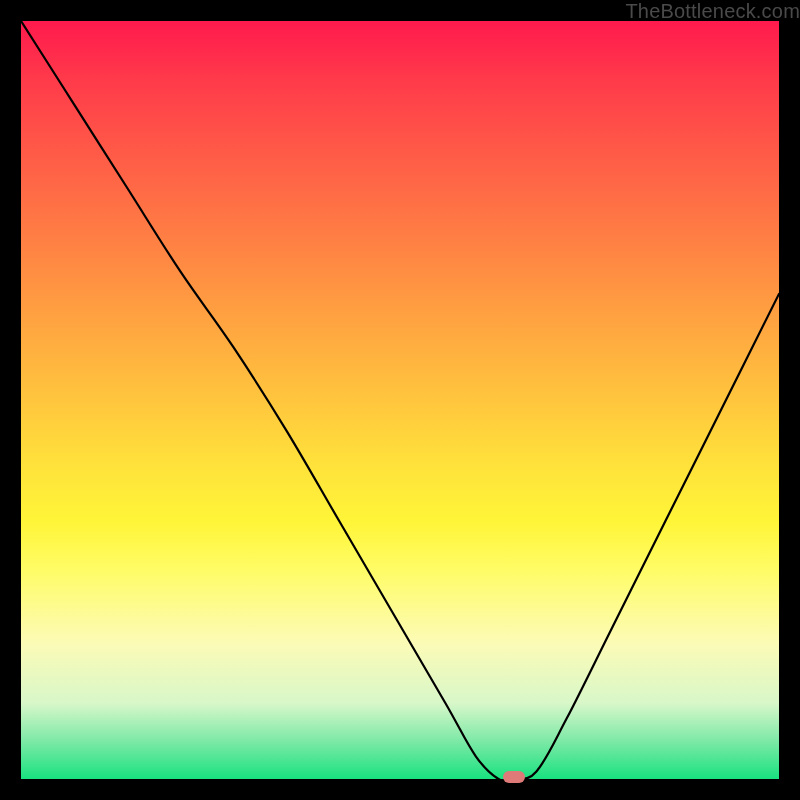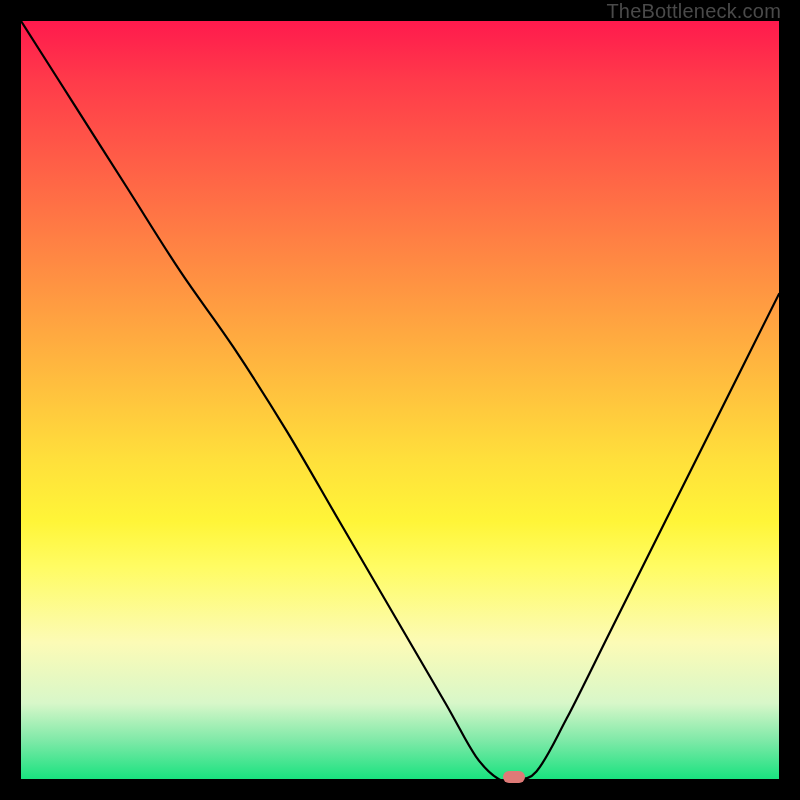--- a/index.html
+++ b/index.html
@@ -35,21 +35,21 @@
       #fffc63 72%,
       #fcfbb6 82%,
       #d8f7c9 90%,
       #7de9a7 95%,
       #19e27f 100%
     );
   }
   .watermark {
     position: absolute;
     top: 0;
-    right: 19px;
+    right: 0;
     color: #4a4a4a;
     font-size: 20px;
     font-weight: 500;
     letter-spacing: 0.2px;
     z-index: 20;
     user-select: none;
   }
   svg.curve {
     position: absolute;
     left: 0;

